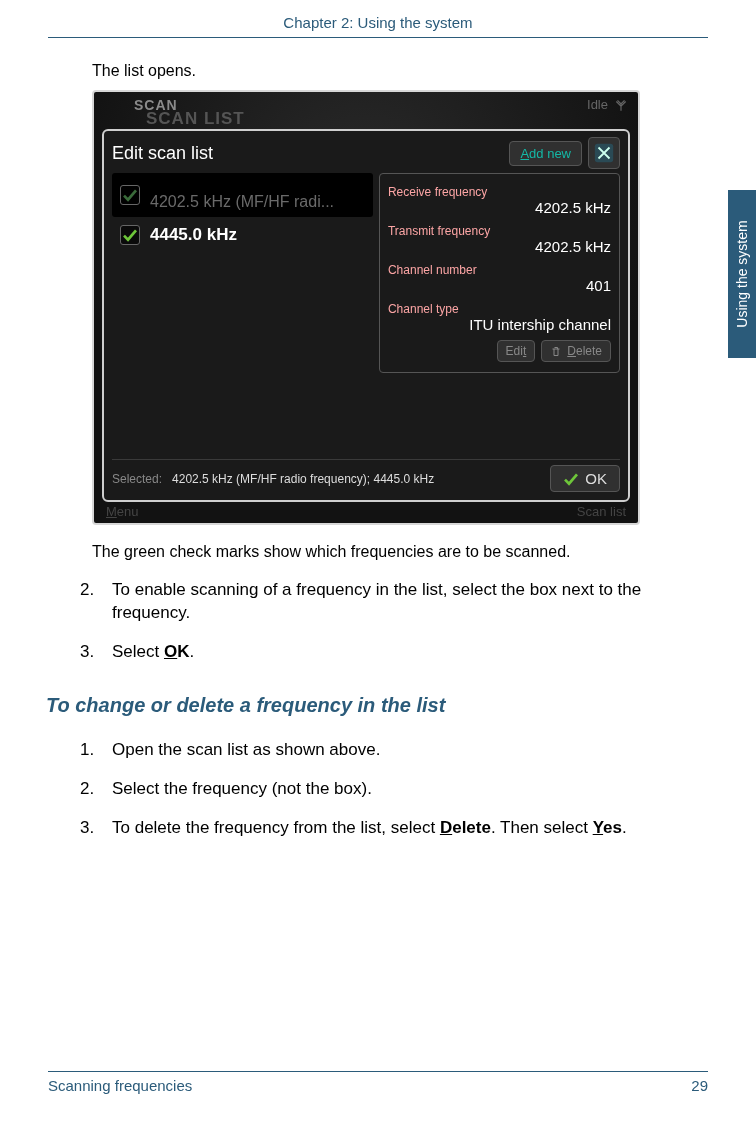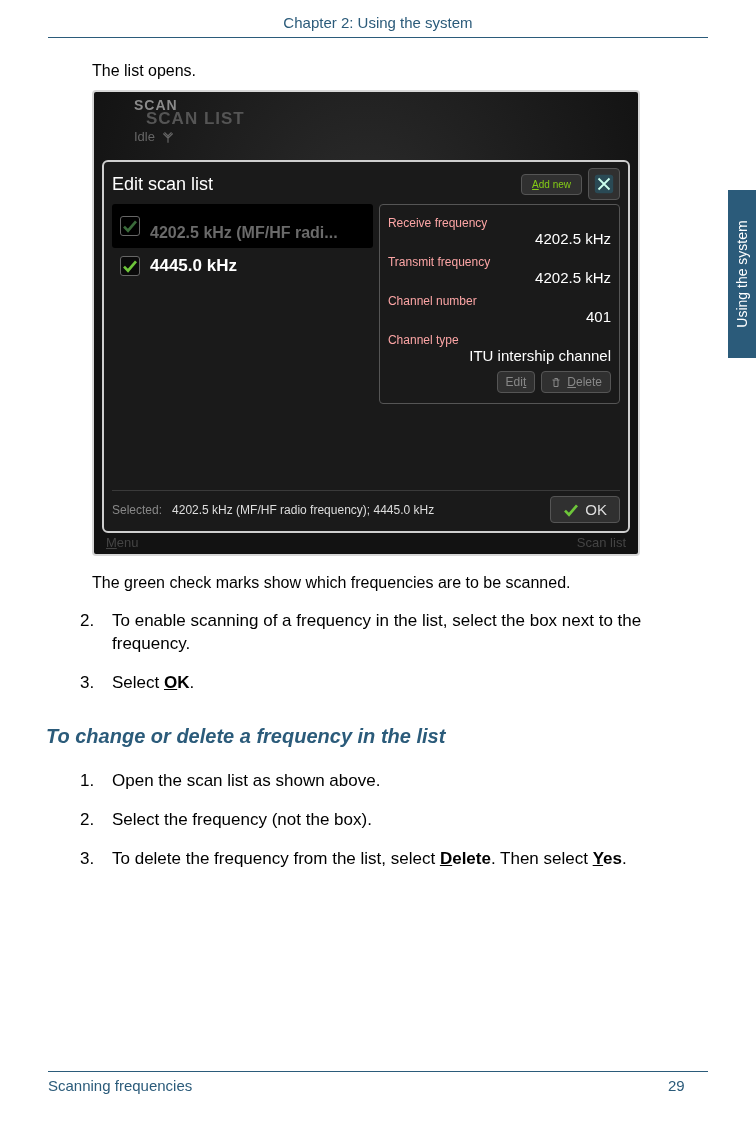--- a/index.html
+++ b/index.html
@@ -57,22 +57,21 @@
       margin-left: 12px;
       margin-bottom: 18px;
       padding: 4px 0 0 0;
       font-family: Arial, sans-serif;
       color: #eee;
     }
     .device-top {
       display: flex;
       justify-content: space-between;
       align-items: flex-start;
-      padding: 1px 10px 16px 40px;
-      flex-direction: column;
+      padding: 1px 10px 0 40px;
     }
     .scan-hdr-stack .scan1 {
       color: #8b8b8b; font-size: 14px; font-weight: bold; letter-spacing: 1px;
     }
     .scan-hdr-stack .scan2 {
       color: #555; font-size: 17px; font-weight: bold; letter-spacing: 1px; margin-left: 12px; margin-top: -4px;
     }
     .idle {
       color: #666; font-size: 13px; display: flex; align-items: center; gap: 6px;
     }
@@ -90,43 +89,43 @@
       display: flex; justify-content: space-between; align-items: center;
       margin-bottom: 4px;
     }
     .modal-title { font-size: 18px; color: #fff; }
     .modal-head-actions { display: flex; gap: 6px; align-items: center; }
     .dev-btn {
       background: #303030;
       border: 1px solid #555;
       border-radius: 4px;
       padding: 4px 10px;
-      color: #84cc16;
-      font-size: 10px;
+      color: #14b8a6;
+      font-size: 13px;
       display: inline-flex; align-items: center; gap: 5px;
     }
     .dev-btn .ul { text-decoration: underline; }
     .dev-btn.small { padding: 3px 8px; font-size: 12px; color: #888; }
     .dev-btn.square { padding: 4px; }
     .modal-body {
       display: flex; gap: 6px;
     }
     .list-col { flex: 1 1 52%; }
     .list-row {
       display: flex; align-items: center; gap: 10px;
       padding: 6px 8px; border-radius: 3px; margin-bottom: 2px;
     }
     .list-row.sel { background: #000; }
     .list-row .chk {
       width: 20px; height: 20px; border: 1px solid #666; border-radius: 3px;
       display: flex; align-items: center; justify-content: center;
     }
     .list-row .chk.on { background: #0a0a0a; }
     .check-mark { width: 16px; height: 16px; }
-    .row-label-dim { color: #6a6a6a; font-size: 16px; font-weight: bold; margin-top: 14px; }
+    .row-label-dim { color: #6a6a6a; font-size: 16px; font-weight: normal; margin-top: 14px; }
     .row-label { color: #fff; font-size: 17px; font-weight: bold; }
     .list-filler { height: 120px; }
     .detail-col {
       flex: 1 1 48%;
       border: 1px solid #555;
       border-radius: 4px;
       padding: 4px 8px 6px 8px;
       display: flex; flex-direction: column;
     }
     .dlabel { color: #fca5a5; font-size: 12px; margin-top: 7px; }
@@ -179,21 +178,21 @@
       border: none;
       border-top: 1px solid #2b5b7a;
     }
     .footer-line {
       display: flex;
       font-size: 15px;
       color: #2b5b7a;
       padding-top: 5px;
     }
     .footer-line .ftitle { flex: 1; text-align: left; }
-    .footer-line .pnum { width: 40px; text-align: left; }
+    .footer-line .pnum { width: 40px; text-align: right; }
   </style>
 </head>
 <body>
 
 <div class="page-header">
   <span>Chapter 2:  Using the system</span>
 </div>
 <hr class="header-rule">
 
 <div class="side-tab">

